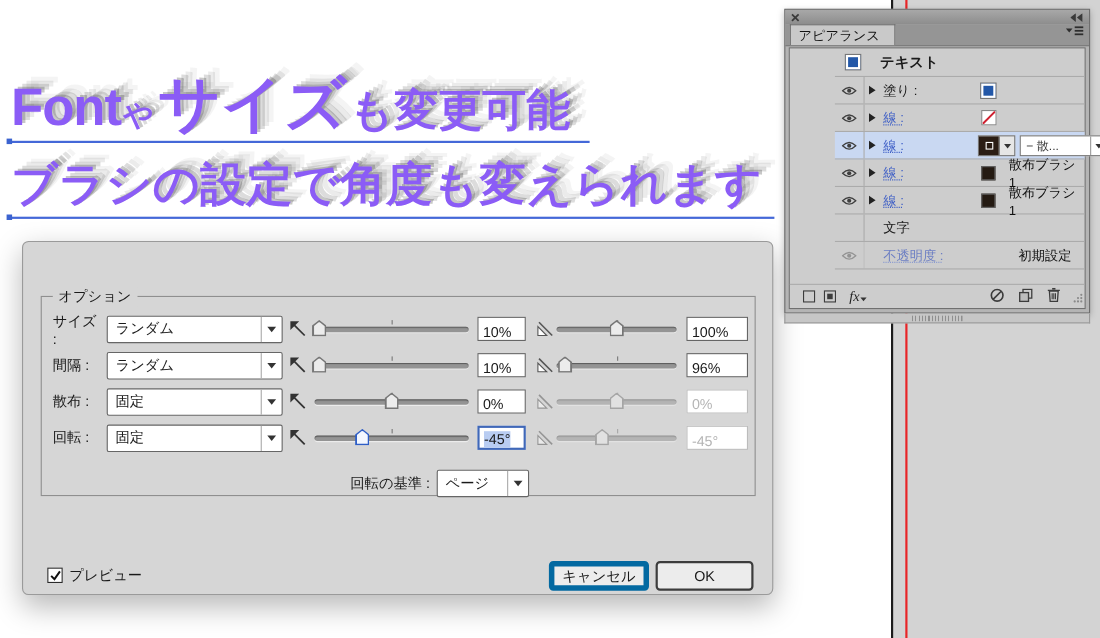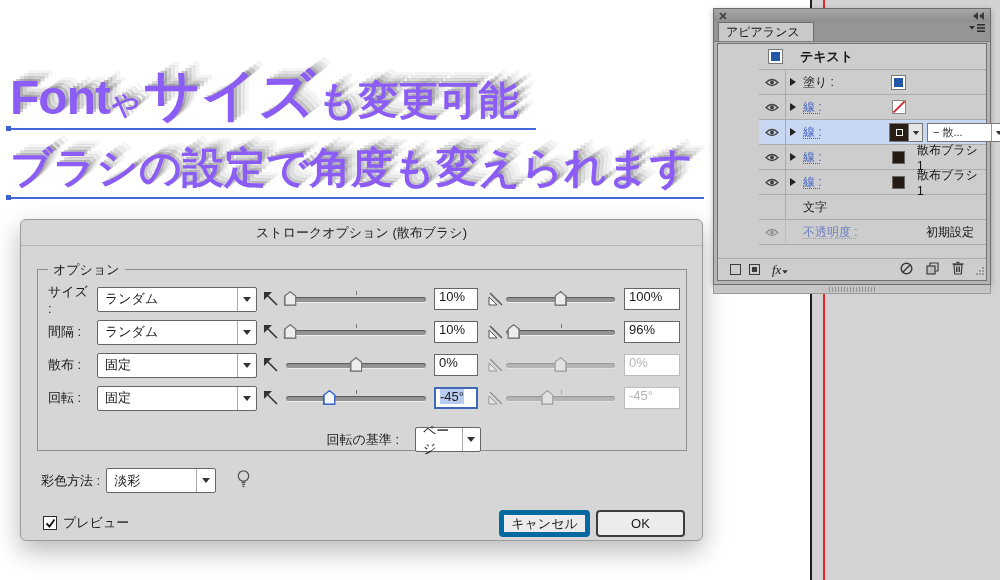--- a/index.html
+++ b/index.html
@@ -54,30 +54,30 @@
   .thumb::after { content:''; position:absolute; inset:1.5px;
     clip-path:polygon(50% 0,100% 34%,100% 100%,0 100%,0 34%); background:#ececec; }
   .thumb.blue { background:#2e5ec6; } .thumb.blue::after { background:#f3f7ff; }
   .s-min { width:140px; margin-left:7px; }
   .s-max { width:109px; margin-left:2px; }
   .slider.disabled { opacity:.5; }
   .mmicon { margin-left:6px; }
   .mmicon.second { margin-left:10px; }
   .mmicon.disabled { opacity:.5; }
 
-  .field { height:22px; background:#fff; border:1px solid #666; display:flex; align-items:flex-start;
+  .field { height:22px; background:#fff; border:1px solid #666; display:flex; align-items:flex-end;
     padding-left:4px; flex:none; }
   .f-min { width:44px; margin-left:8px; }
   .f-max { width:56px; margin-left:9px; }
   .field.disabled { border-color:#bcbcbc; color:#b5b5b5; }
   .field.focus { border:2px solid #4068b8; }
   .field.focus span { background:#b9cdf2; }
 
   .rot-row { display:flex; align-items:center; justify-content:flex-end; margin-top:16px; padding-right:195px; }
-  .rot-row .dropdown { width:66px; margin-left:16px;font-family:Liberation Serif, serif; }
+  .rot-row .dropdown { width:84px; margin-left:6px;font-family:Liberation Serif, serif; }
 
   .colorize-row { position:absolute; left:20px; top:248px; display:flex; align-items:center; }
   .colorize-row .dropdown { width:110px; margin-left:6px; }
   .bulb { margin-left:20px; }
 
   .preview-row { position:absolute; left:16px; top:294px; display:flex; align-items:center; }
   .checkbox { width:14px; height:14px; background:#fff; border:1.5px solid #2a2a2a;
     display:flex; align-items:center; justify-content:center; }
   .preview-row span { margin-left:6px; }
 
@@ -157,21 +157,20 @@
       <span class="mid">も変更可能</span>
   </div>
   <div class="hl2">ブラシの設定で角度も変えられます</div>
 </div>
 <div class="path-line l1"></div>
 <div class="path-line l2"></div>
 <div class="anchor-sq" style="left:6px;top:126px;"></div>
 <div class="anchor-sq" style="left:6px;top:195px;"></div>
 
 <div class="dialog">
-  <div class="dlg-title">ストロークオプション (散布ブラシ)</div>
 
   <div class="groupbox">
     <span class="group-label">オプション</span>
 
     <div class="srow">
       <span class="rlabel">サイズ :</span>
       <div class="dropdown dd-mode">
         <span>ランダム</span>
         <span class="dd-btn">
             <i class="tri-down"></i>
@@ -317,37 +316,20 @@
       <span>回転の基準 :</span>
       <div class="dropdown">
         <span>ページ</span>
         <span class="dd-btn">
             <i class="tri-down"></i>
           </span>
       </div>
     </div>
   </div>
 
-  <div class="colorize-row">
-    <span>彩色方法 :</span>
-    <div class="dropdown">
-      <span>淡彩</span>
-      <span class="dd-btn">
-          <i class="tri-down"></i>
-        </span>
-    </div>
-    <span class="bulb">
-      <svg width="15" height="20">
-        <circle cx="7.5" cy="7" r="5.2" fill="none" stroke="#555" stroke-width="1.3"></circle>
-        <line x1="5.5" y1="13.5" x2="9.5" y2="13.5" stroke="#555" stroke-width="1.3"></line>
-        <line x1="6" y1="15.5" x2="9" y2="15.5" stroke="#555" stroke-width="1.3"></line>
-        <line x1="6.5" y1="17.5" x2="8.5" y2="17.5" stroke="#555" stroke-width="1.3"></line>
-      </svg>
-    </span>
-  </div>
 
   <div class="preview-row">
     <span class="checkbox">
       <svg width="11" height="11">
           <polyline points="1.5,5.5 4.5,8.5 9.5,1.5" fill="none" stroke="#111" stroke-width="1.8"></polyline>
         </svg>
     </span>
     <span>プレビュー</span>
   </div>
 

